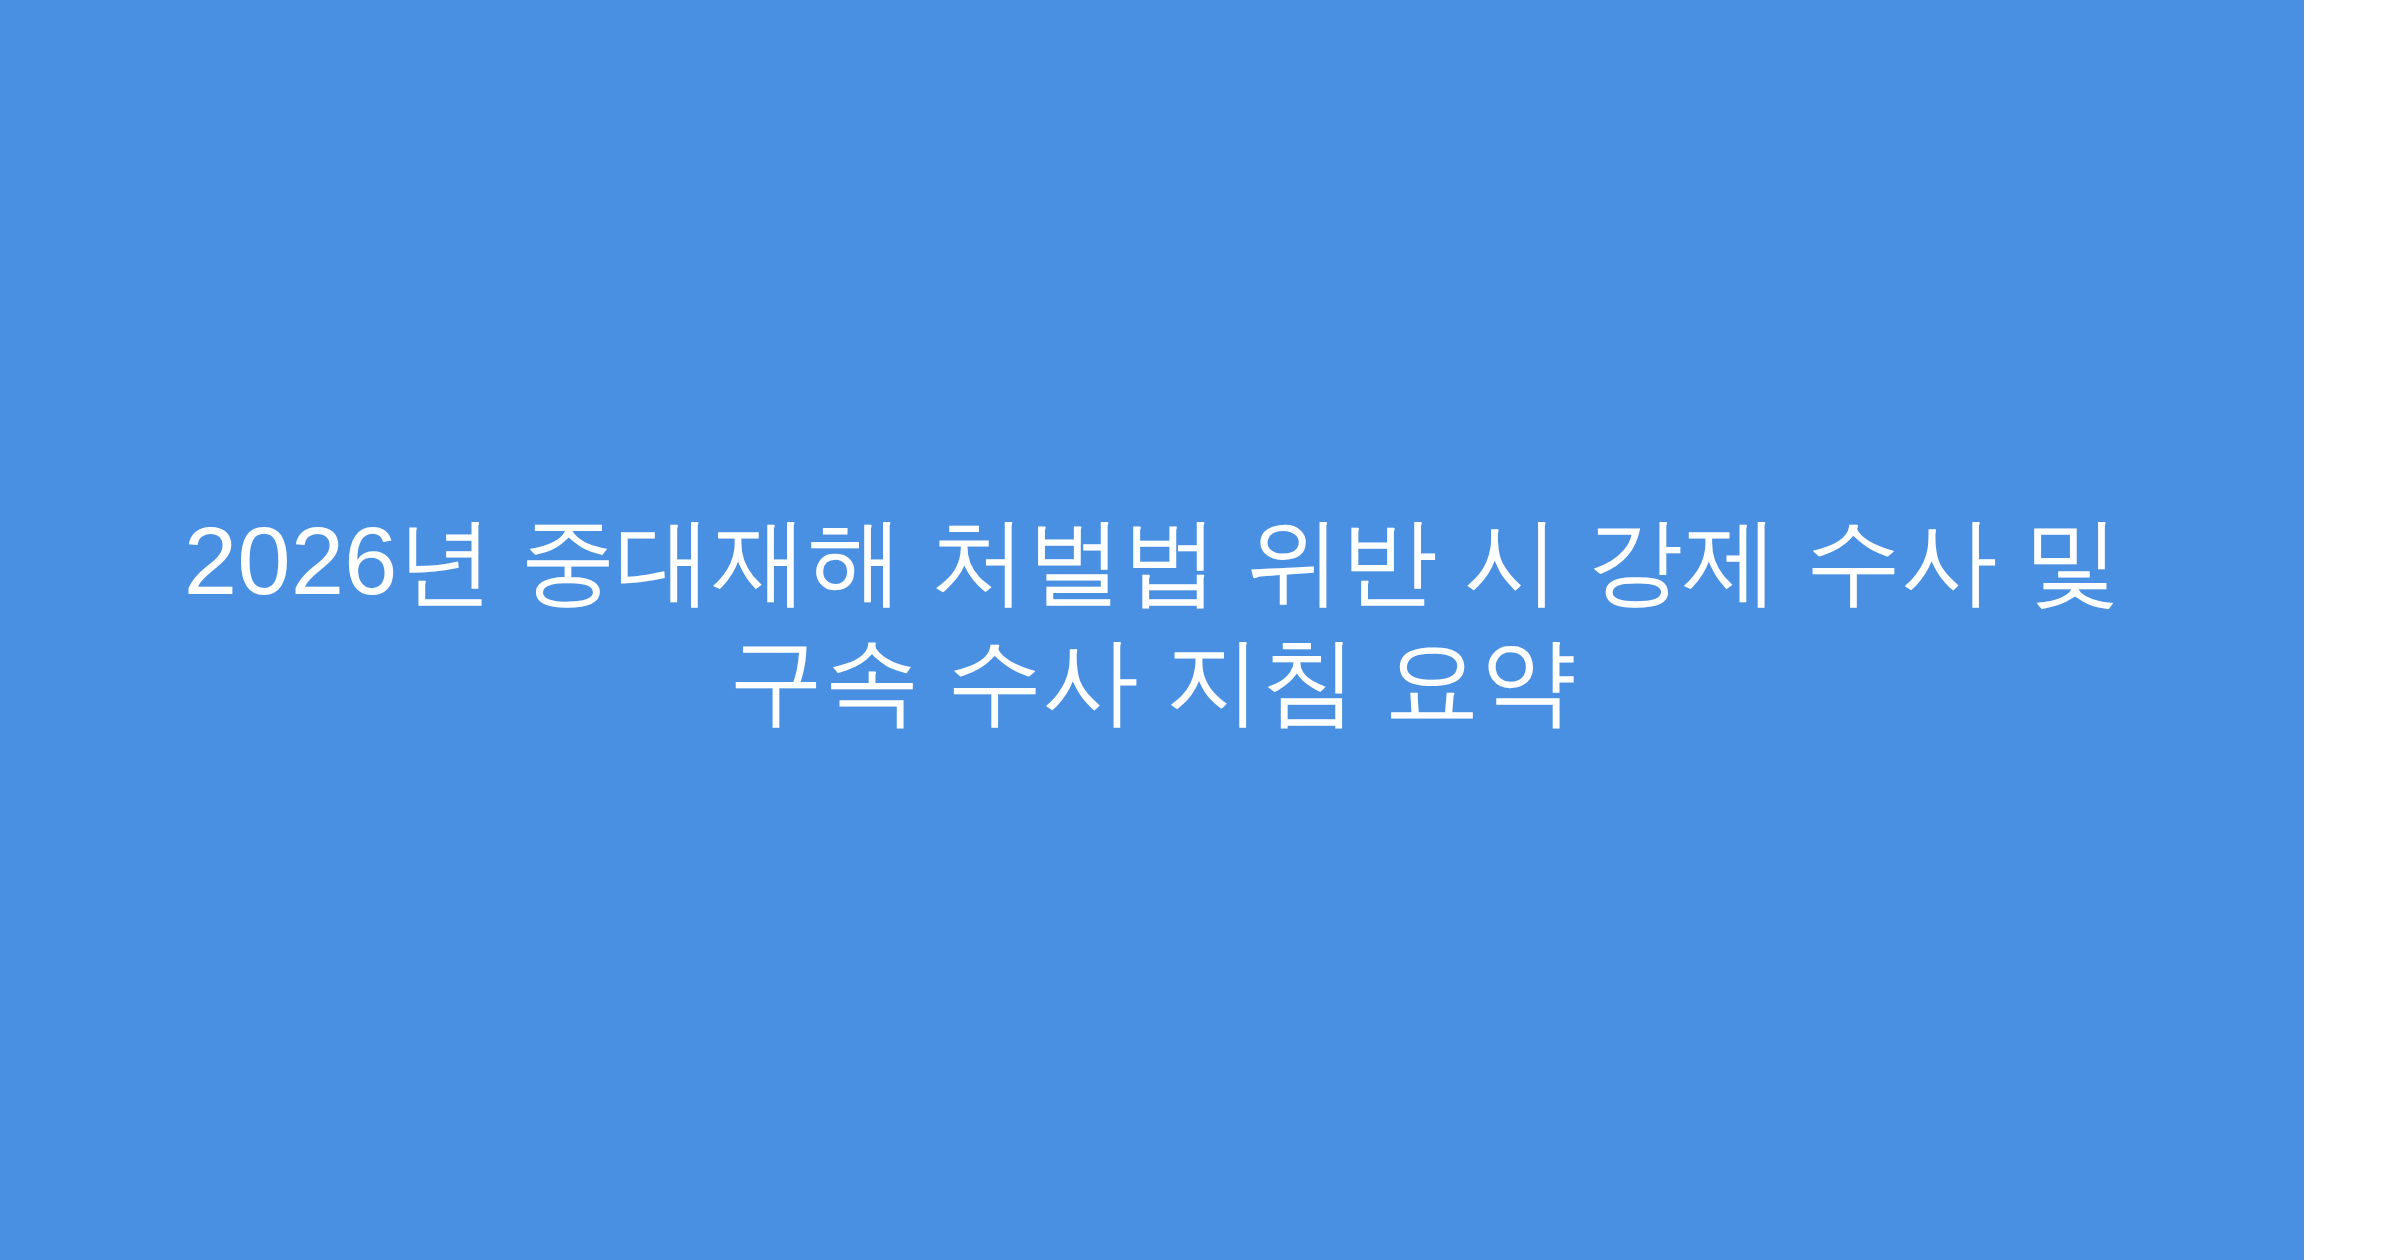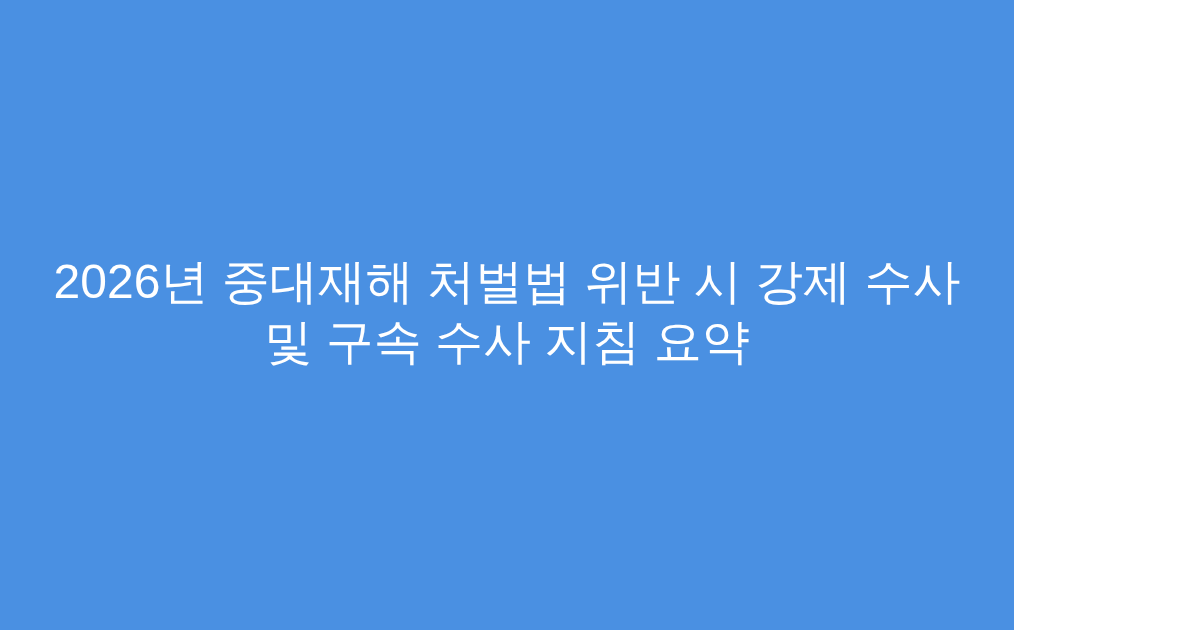--- a/index.html
+++ b/index.html
@@ -12,21 +12,21 @@
     width: 1200px;
     height: 630px;
     overflow: hidden;
     font-family: "Liberation Sans", "DejaVu Sans", sans-serif;
   }
 
   
   #og-card {
     position: relative;
     box-sizing: border-box;
-    width: 1014px;
+    width: 1152px;
     height: 630px;
     background-color: #4a90e2;
     display: flex;
     align-items: center;
     justify-content: center;
     padding: 0 48px;
   }
 
   
   #headline-block {

